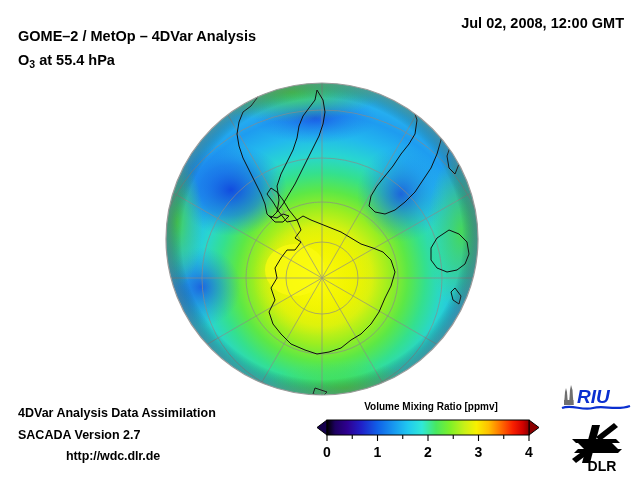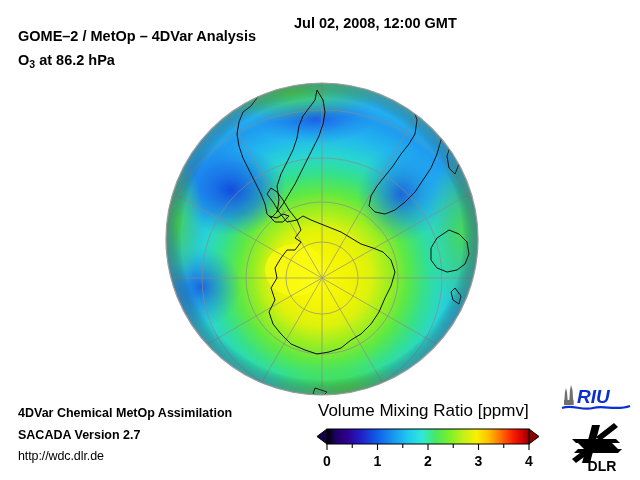--- a/index.html
+++ b/index.html
@@ -20,20 +20,21 @@
   #header-left {
     position: absolute;
     left: 18px;
     top: 24px;
     width: 400px;
   }
   #header-right {
     position: absolute;
     right: 16px;
     top: 11px;
+    text-align: right;
     width: 330px;
   }
   .hline {
     font-size: 14.5px;
     font-weight: bold;
     line-height: 24px;
     white-space: nowrap;
   }
   .hline sub {
     font-size: 10.5px;
@@ -62,35 +63,36 @@
     left: 18px;
     top: 403px;
   }
   .fline {
     font-size: 12.5px;
     font-weight: bold;
     line-height: 21.5px;
     white-space: nowrap;
   }
   .fline.url {
-    font-weight: normal;
+    font-weight: bold;
     letter-spacing: -0.1px;
+    margin-left: 48px;
   }
 
   
   #cbar-block {
     position: absolute;
     left: 312px;
     top: 401px;
     width: 232px;
   }
   #cbar-title {
-    font-size: 17px;
-    font-weight: normal;
-    text-align: left;
+    font-size: 10px;
+    font-weight: bold;
+    text-align: center;
     white-space: nowrap;
     margin-left: 6px;
   }
   #cbar-svg {
     display: block;
     margin-top: 4px;
   }
 
   
   #riu-logo {
@@ -102,21 +104,21 @@
     position: absolute;
     left: 566px;
     top: 419px;
   }
 </style>
 </head>
 <body>
 
 <div id="header-left">
   <div class="hline">GOME–2 / MetOp – 4DVar Analysis</div>
-  <div class="hline"><span>O</span><sub>3</sub><span> at 86.2 hPa</span></div>
+  <div class="hline"><span>O</span><sub>3</sub><span> at 55.4 hPa</span></div>
 </div>
 
 <div id="header-right">
   <div class="hline">Jul 02, 2008, 12:00 GMT</div>
 </div>
 
 <div id="globe-wrap">
 <svg id="globe-svg" viewBox="0 0 314 314">
   <defs>
     <clipPath id="discClip">
@@ -235,21 +237,21 @@
     </g>
 
     <circle cx="157" cy="157" r="156" fill="url(#limbShade)"></circle>
   </g>
 
   <circle cx="157" cy="157" r="156" fill="none" stroke="#9a9a9a" stroke-width="1.2"></circle>
 </svg>
 </div>
 
 <div id="footer-left">
-  <div class="fline">4DVar Chemical MetOp Assimilation</div>
+  <div class="fline">4DVar Analysis Data Assimilation</div>
   <div class="fline">SACADA Version 2.7</div>
   <div class="fline url">http://wdc.dlr.de</div>
 </div>
 
 <div id="cbar-block">
   <div id="cbar-title">Volume Mixing Ratio [ppmv]</div>
   <svg id="cbar-svg" width="232" height="50" viewBox="0 0 232 50">
     <defs>
       <linearGradient id="cbarGrad" x1="0" y1="0" x2="1" y2="0">
           <stop offset="0" stop-color="#000000"></stop>

